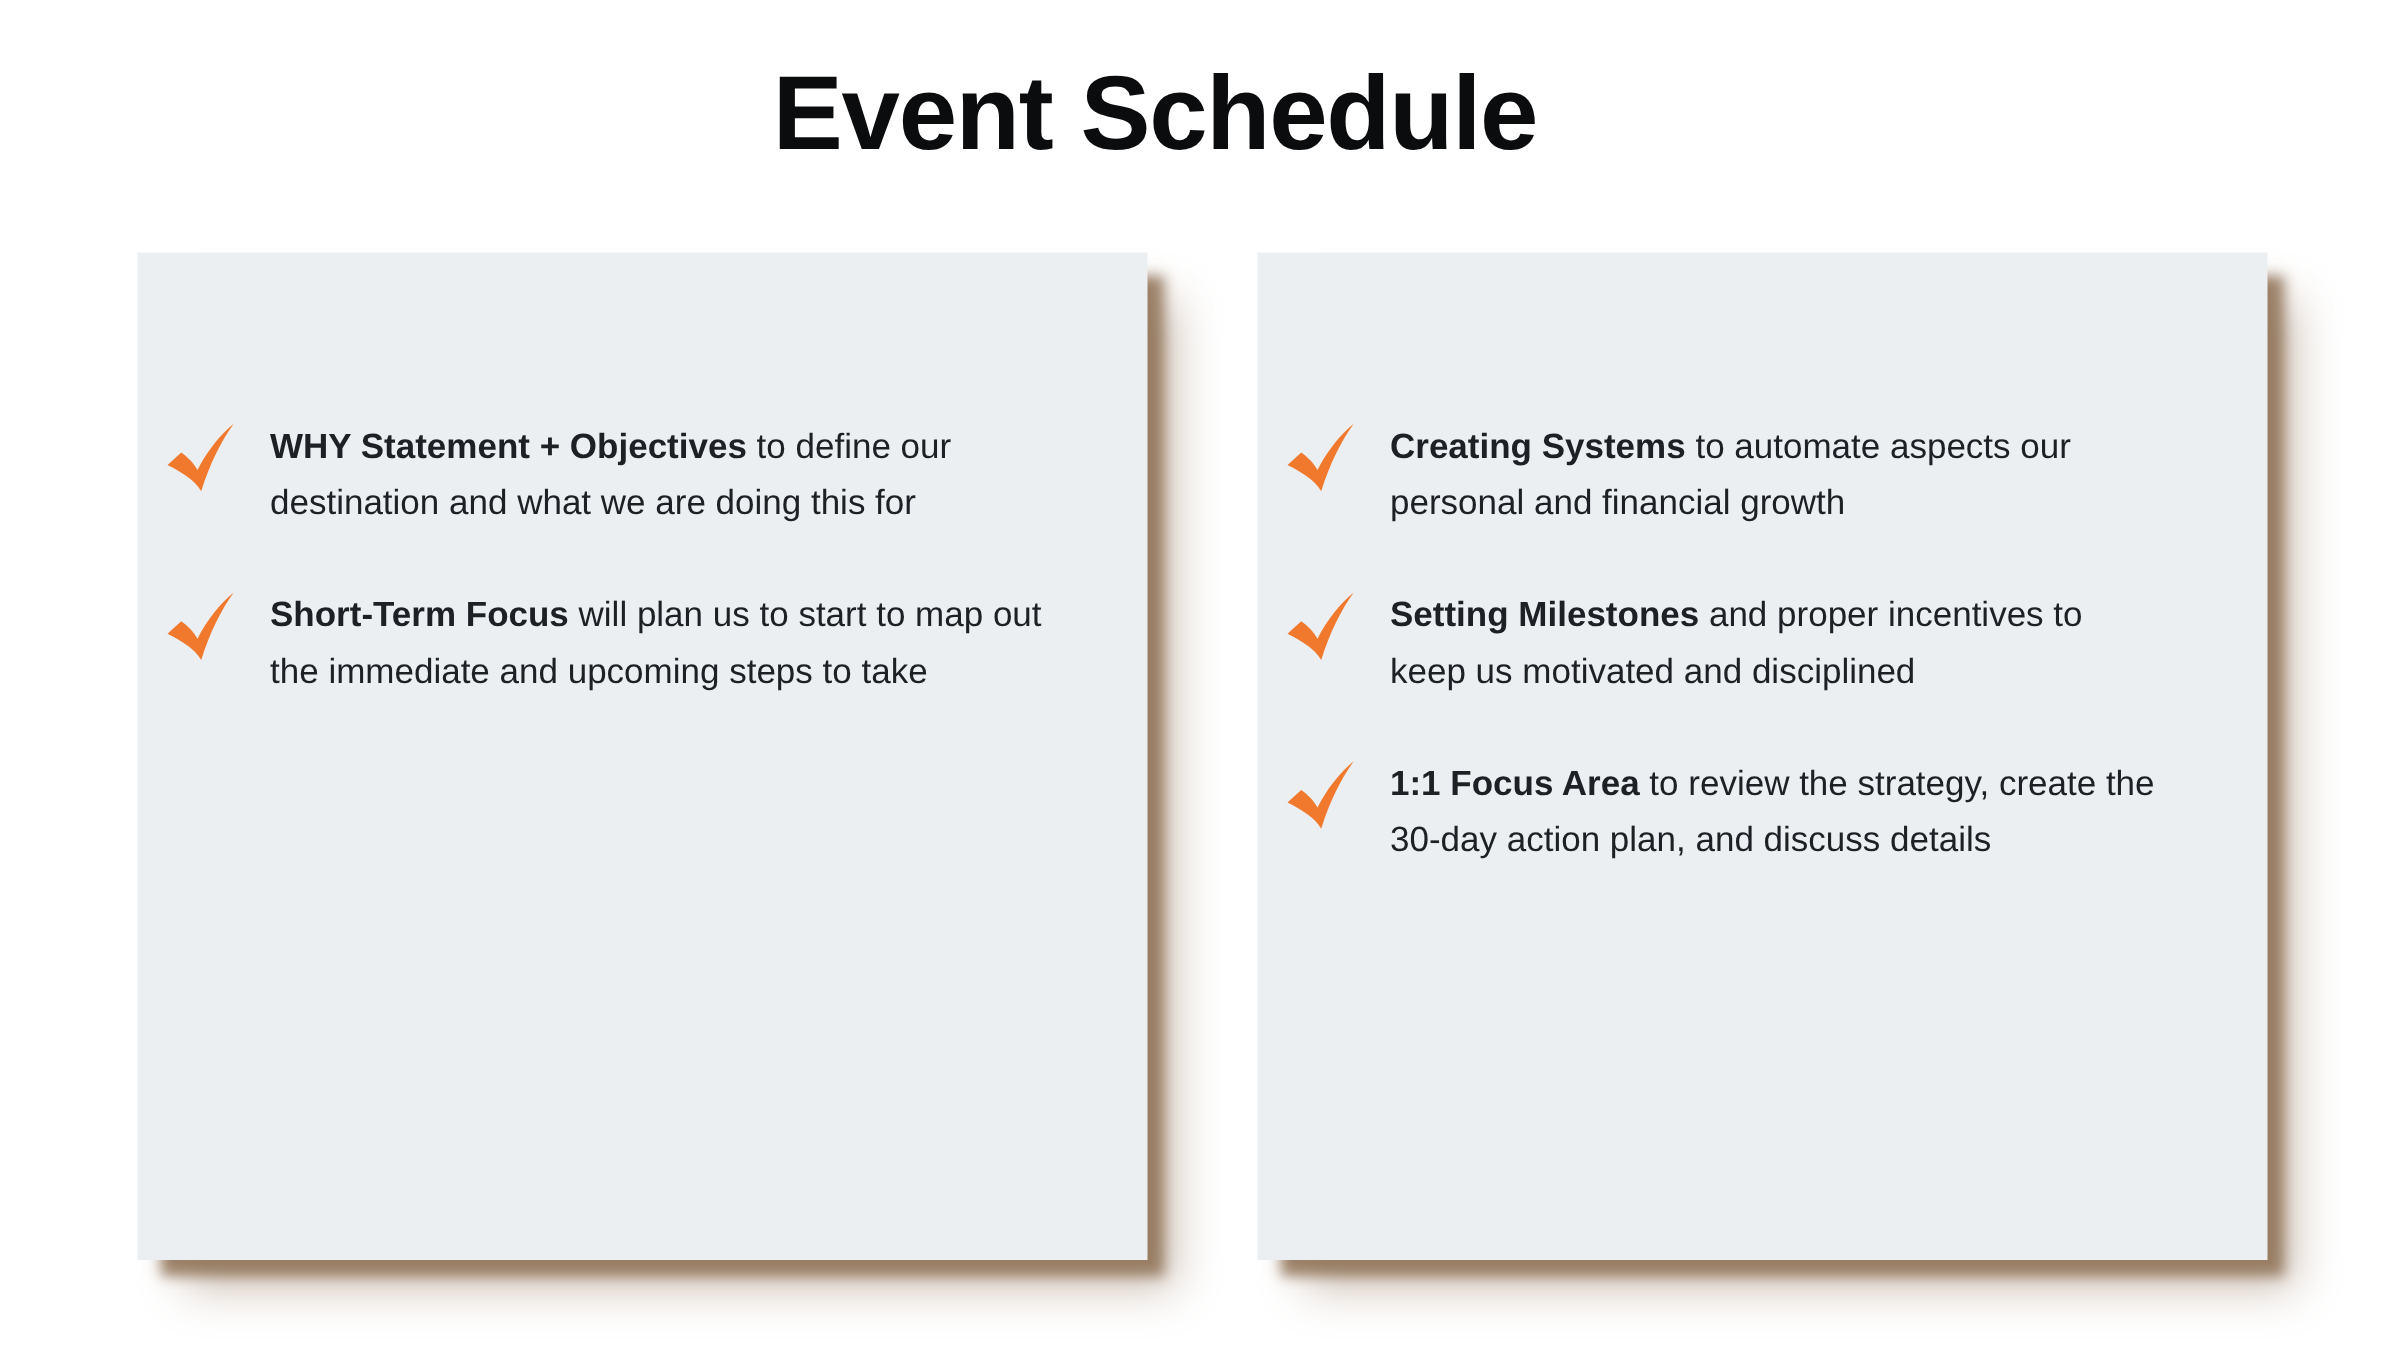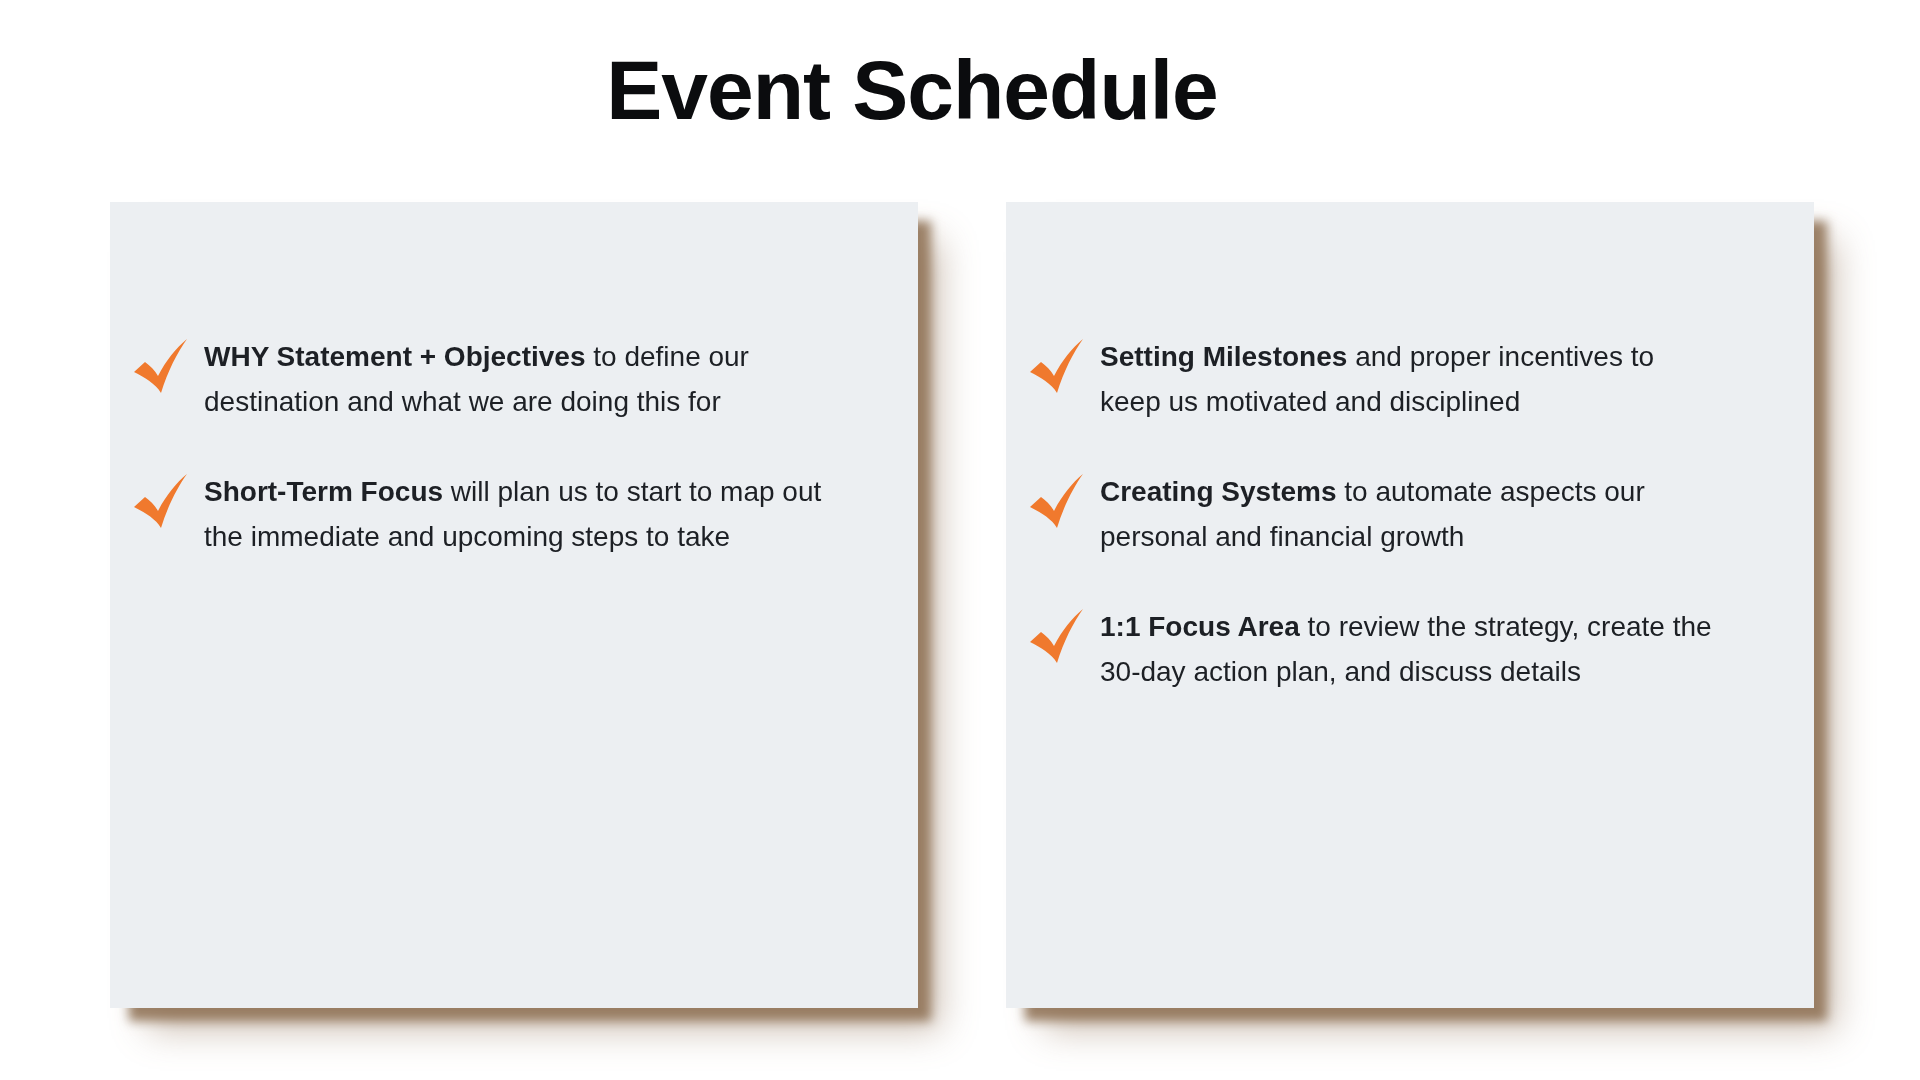--- a/index.html
+++ b/index.html
@@ -6,21 +6,21 @@
   html, body { width: 1920px; height: 1080px; overflow: hidden; }
   body {
     background: var(--background, #ffffff);
     font-family: "Liberation Sans", sans-serif;
     color: var(--text, #1d2025);
     position: relative;
   }
   .page-title {
     position: absolute;
     top: 48px;
-    left: 0;
+    left: 12px;
     width: 1824px;
     text-align: center;
     font-size: 84px;
     font-weight: bold;
     letter-spacing: -1px;
     line-height: 1;
     color: #0b0c0e;
   }
   .panel {
     position: absolute;
@@ -36,20 +36,21 @@
   .panel-right { left: 1006px; }
   .item {
     position: relative;
     margin-bottom: 45px;
   }
   .item-text {
     width: 620px;
     font-size: 28px;
     line-height: 45px;
     font-weight: 400;
+    margin-left: 12px;
   }
   .item-text b { font-weight: bold; }
   .check {
     position: absolute;
     left: -72px;
     top: 4px;
     width: 56px;
     height: 56px;
     display: block;
   }
@@ -85,30 +86,30 @@
 </section>
 
 <section class="panel panel-right">
 
   <div class="item">
     <span class="check">
       <svg viewBox="0 0 56 56" xmlns="http://www.w3.org/2000/svg">
           <path fill="var(--accent_orange, #f0792d)" d="M2 34 L13 24 C18 27.5 23 32.5 26 38 C33.5 23 44.5 9.5 55 1 C45.5 14 35.5 33.5 29 55 C23.5 45.5 12.5 39.5 2 34 Z"></path>
         </svg>
     </span>
-    <p class="item-text"><b>Setting Milestones</b><span> and proper incentives to keep us motivated and disciplined</span></p>
+    <p class="item-text"><b>Creating Systems</b><span> to automate aspects our personal and financial growth</span></p>
   </div>
 
   <div class="item">
     <span class="check">
       <svg viewBox="0 0 56 56" xmlns="http://www.w3.org/2000/svg">
           <path fill="var(--accent_orange, #f0792d)" d="M2 34 L13 24 C18 27.5 23 32.5 26 38 C33.5 23 44.5 9.5 55 1 C45.5 14 35.5 33.5 29 55 C23.5 45.5 12.5 39.5 2 34 Z"></path>
         </svg>
     </span>
-    <p class="item-text"><b>Creating Systems</b><span> to automate aspects our personal and financial growth</span></p>
+    <p class="item-text"><b>Setting Milestones</b><span> and proper incentives to keep us motivated and disciplined</span></p>
   </div>
 
   <div class="item">
     <span class="check">
       <svg viewBox="0 0 56 56" xmlns="http://www.w3.org/2000/svg">
           <path fill="var(--accent_orange, #f0792d)" d="M2 34 L13 24 C18 27.5 23 32.5 26 38 C33.5 23 44.5 9.5 55 1 C45.5 14 35.5 33.5 29 55 C23.5 45.5 12.5 39.5 2 34 Z"></path>
         </svg>
     </span>
     <p class="item-text"><b>1:1 Focus Area</b><span> to review the strategy, create the 30-day action plan, and discuss details</span></p>
   </div>

